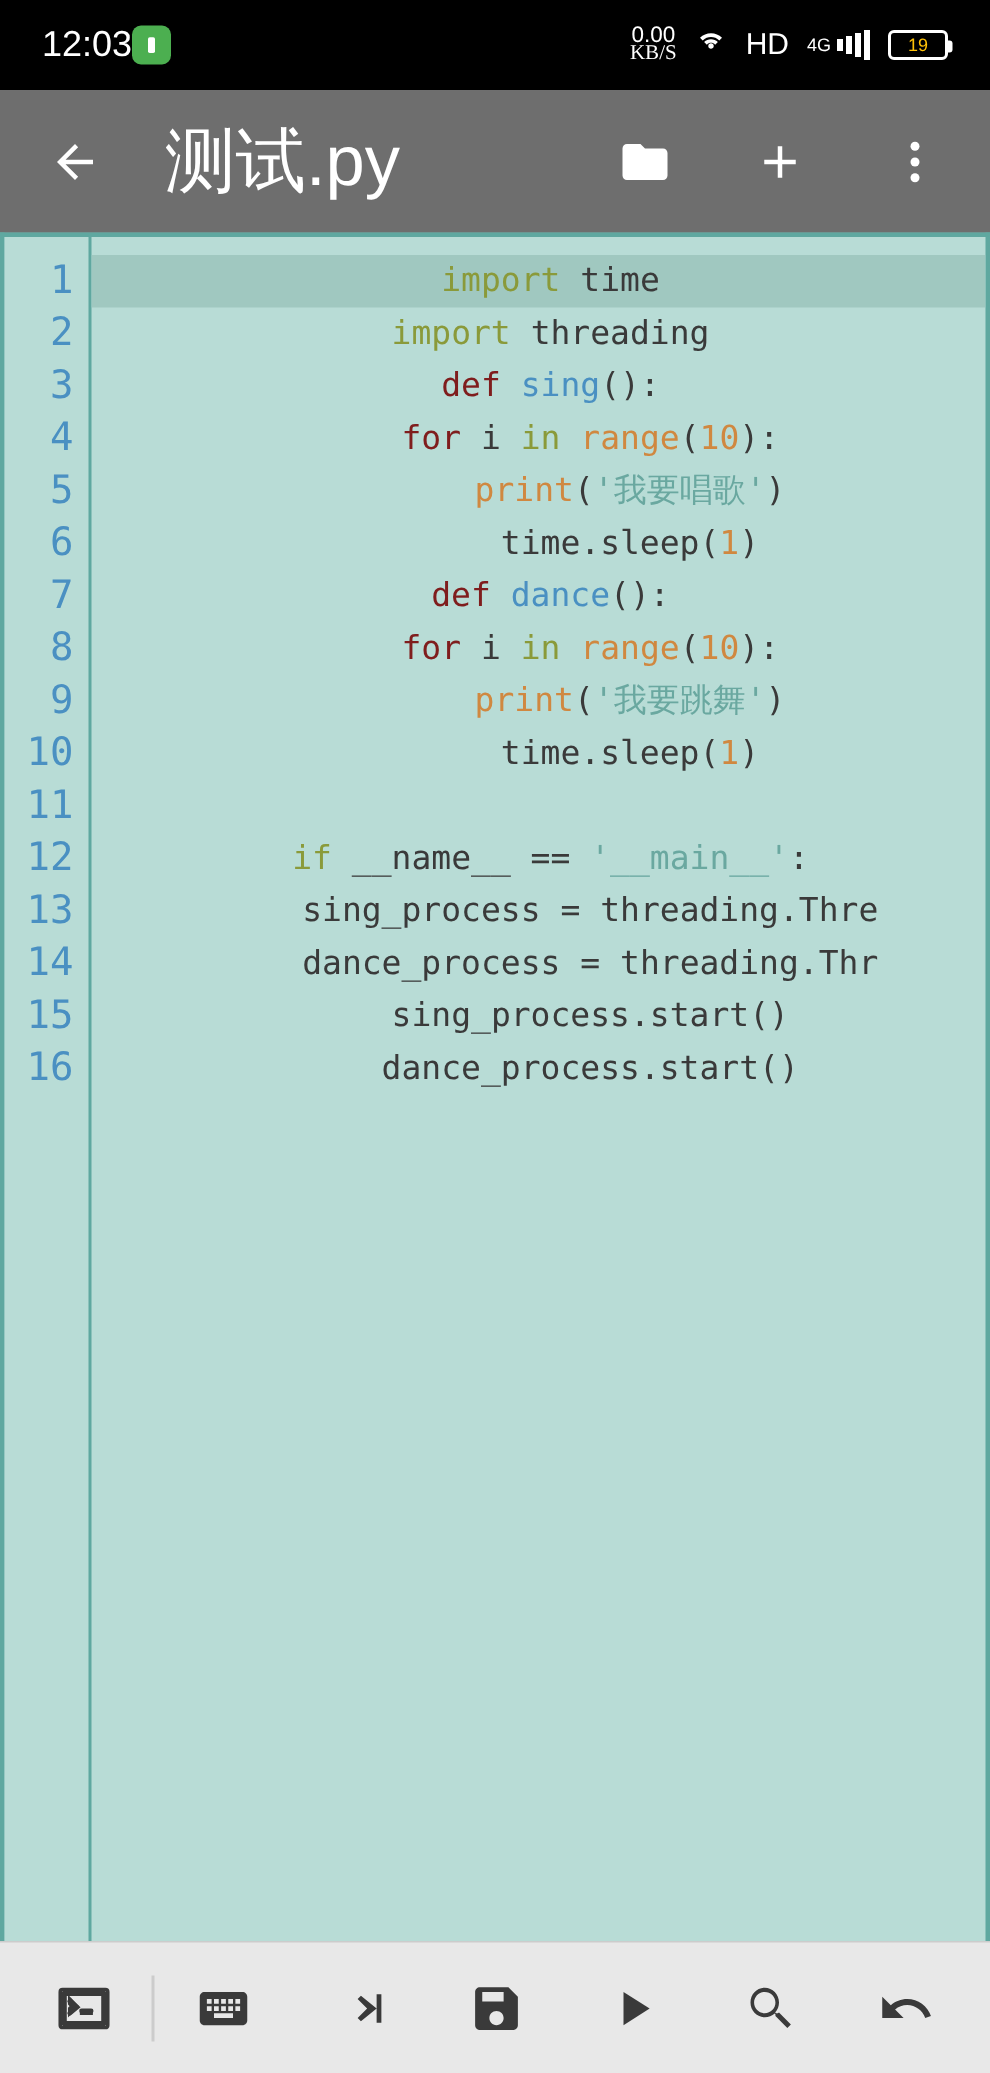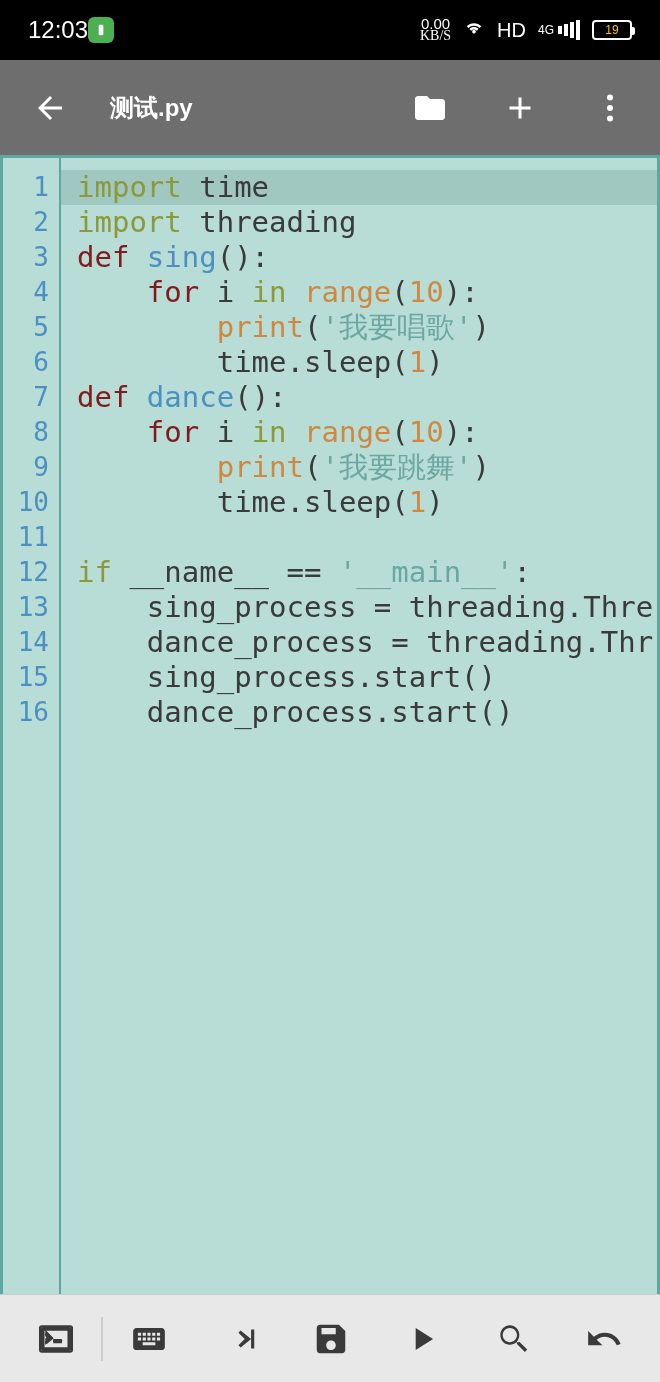--- a/index.html
+++ b/index.html
@@ -51,21 +51,21 @@
 }
 .app-bar {
   height: 95px;
   background: #6e6e6e;
   color: #fff;
   display: flex;
   align-items: center;
   padding: 0 20px;
   gap: 30px;
 }
-.app-bar-title { flex: 1; font-size: 24px; font-weight: 700; }
+.app-bar-title { flex: 1; font-size: 47px; font-weight: 400; }
 .app-bar svg { width: 36px; height: 36px; fill: #fff; }
 .app-bar .icon-btn { width: 60px; display: flex; align-items: center; justify-content: center; }
 .editor-area {
   flex: 1;
   background: #b8dcd6;
   display: flex;
   border: 3px solid #5fa8a0;
   border-bottom: none;
   overflow: hidden;
 }
@@ -81,23 +81,24 @@
   font-size: 26px;
   font-family: monospace;
   text-align: right;
   padding-right: 10px;
   line-height: 35px;
 }
 .code {
   flex: 1;
   padding-top: 12px;
   font-family: monospace;
-  font-size: 29px;
+  font-size: 22px;
   overflow: hidden;
   white-space: pre;
+  text-align: center;
 }
 .code-line {
   height: 35px;
   line-height: 35px;
   padding-left: 16px;
 }
 .code-line.current { background: #a0c8c0; }
 .kw-import { color: #8a9a3a; }
 .kw-def { color: #7f1d1d; }
 .kw-for { color: #7f1d1d; }

